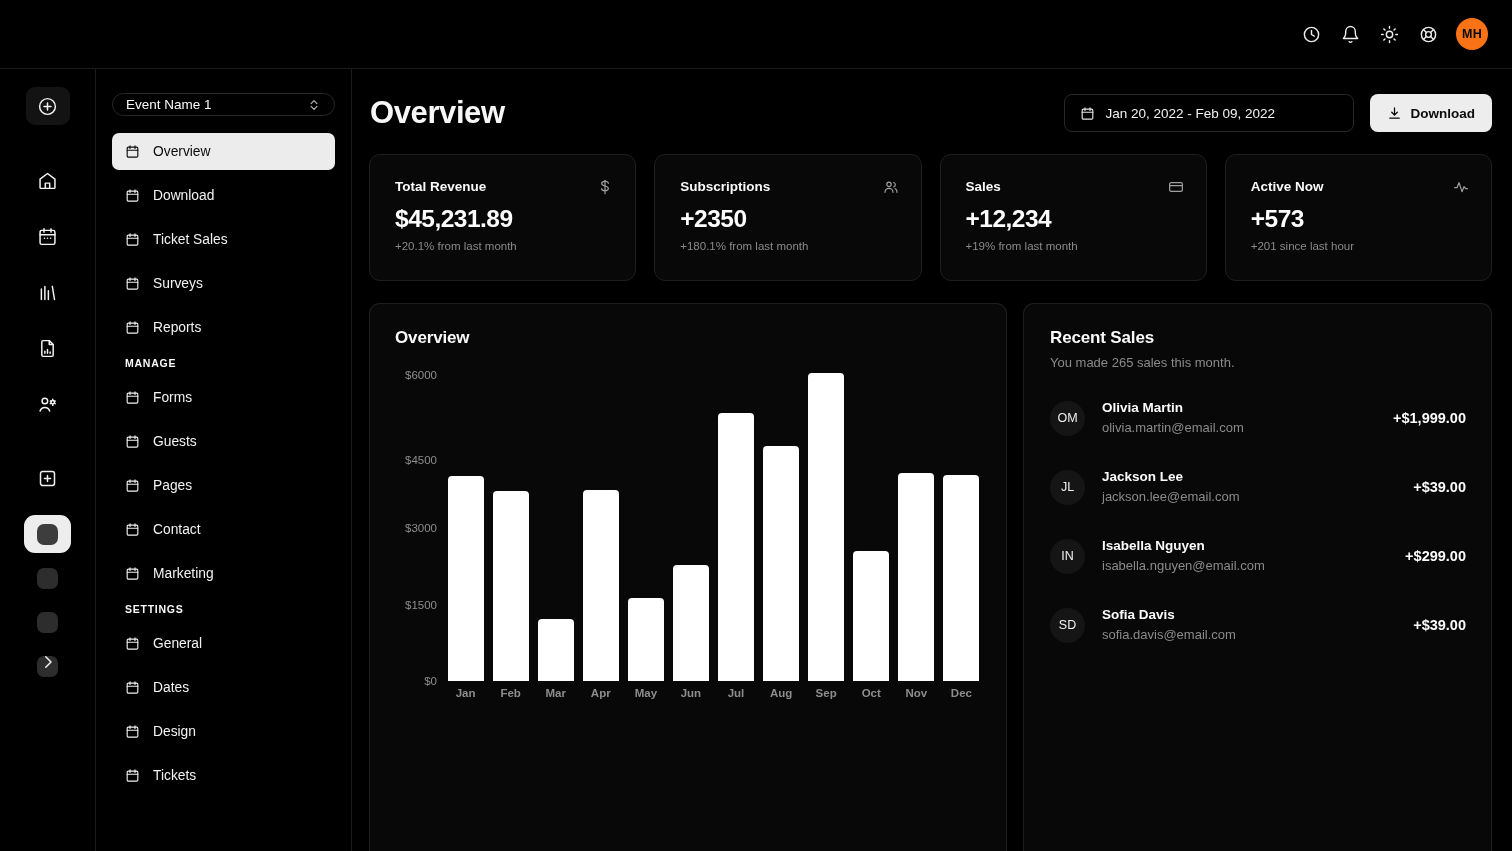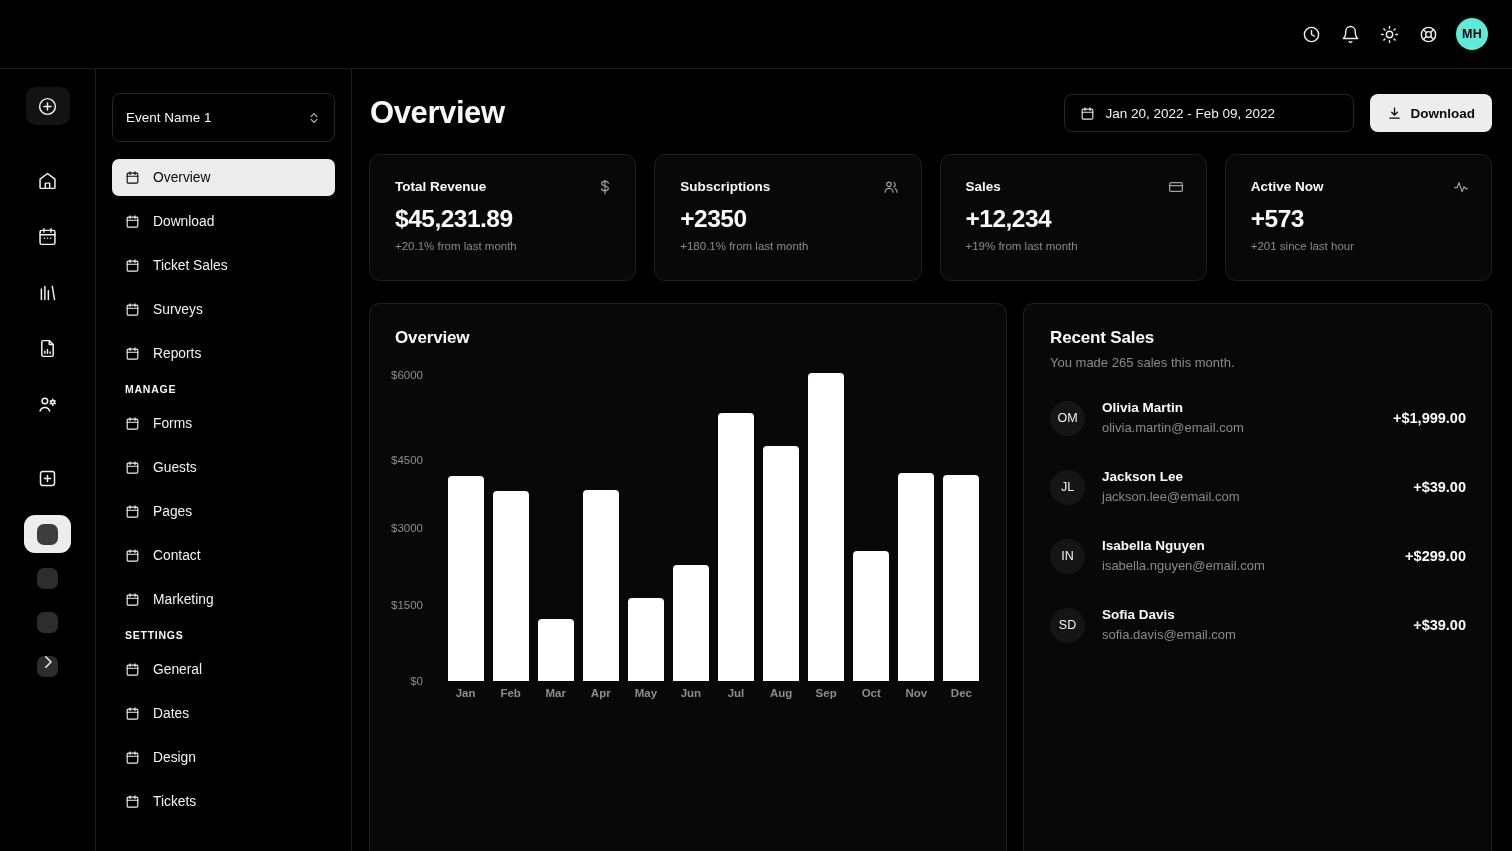--- a/index.html
+++ b/index.html
@@ -21,21 +21,21 @@
   }
   .topbar-icons { display: flex; align-items: center; gap: 17px; }
   .ticon {
     width: 22px; height: 22px;
     display: flex; align-items: center; justify-content: center;
     color: #ededed;
   }
   .ticon svg { width: 19px; height: 19px; display: block; }
   .avatar-top {
     width: 32px; height: 32px; border-radius: 50%;
-    background: #5eead4; color: #0a0a0a;
+    background: #f97316; color: #0a0a0a;
     display: flex; align-items: center; justify-content: center;
     font-size: 12.5px; font-weight: 700; letter-spacing: .2px;
   }
 
   
   .body-row { flex: 1 1 auto; display: flex; min-height: 0; }
 
   
   .rail {
     width: 96px; flex: 0 0 96px;
@@ -71,21 +71,21 @@
   .rail-chevron svg { width: 18px; height: 18px; display: block; }
 
   
   .sidebar {
     width: 256px; flex: 0 0 256px;
     border-right: 1px solid #1c1c1c;
     padding: 24px 16px 0 16px;
     overflow: hidden;
   }
   .event-select {
-    height: 49px; border: 1px solid #272727; border-radius: 8px;
+    height: 23px; border: 1px solid #272727; border-radius: 16px;
     display: flex; align-items: center; justify-content: space-between;
     padding: 8px 13px; font-size: 13.5px; color: #fafafa;
     margin-bottom: 17px;
   }
   .event-select .chev { color: #b8b8b8; display: flex; }
   .event-select .chev svg { width: 14px; height: 14px; display: block; }
 
   .nav-item {
     height: 37px; border-radius: 7px;
     display: flex; align-items: center; gap: 12px;
@@ -151,21 +151,21 @@
   .panel-title { font-size: 17px; font-weight: 700; color: #fafafa; letter-spacing: -.15px; }
   .panel-sub { font-size: 13px; color: #8a8a8a; margin-top: 7px; }
 
   
   .chart-wrap { margin-top: 19px; display: flex; height: 330px; }
   .y-axis {
     width: 48px; flex: 0 0 48px; position: relative;
     height: 306px; margin-top: 8px;
   }
   .y-tick {
-    position: absolute; right: 20px;
+    position: absolute; right: 6px;
     font-size: 11.5px; color: #8d8d8d;
     transform: translateY(-50%); white-space: nowrap;
   }
   .plot { flex: 1 1 auto; min-width: 0; }
   .bars {
     height: 314px; display: flex; align-items: flex-end;
     gap: 0; padding-top: 8px;
   }
   .bar-col { flex: 1 1 0; display: flex; justify-content: center; height: 100%; align-items: flex-end; }
   .bar {

